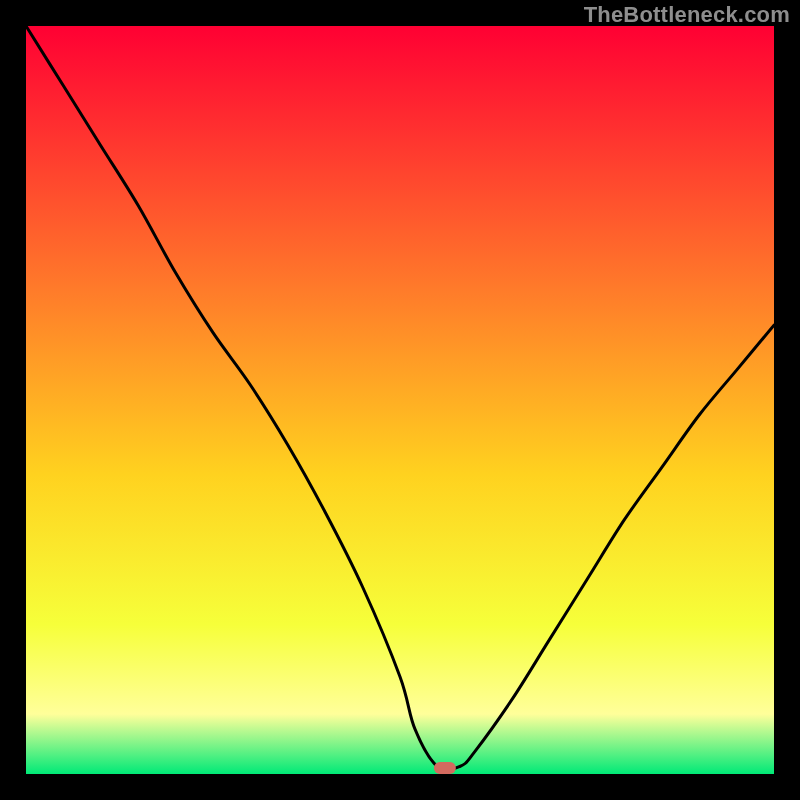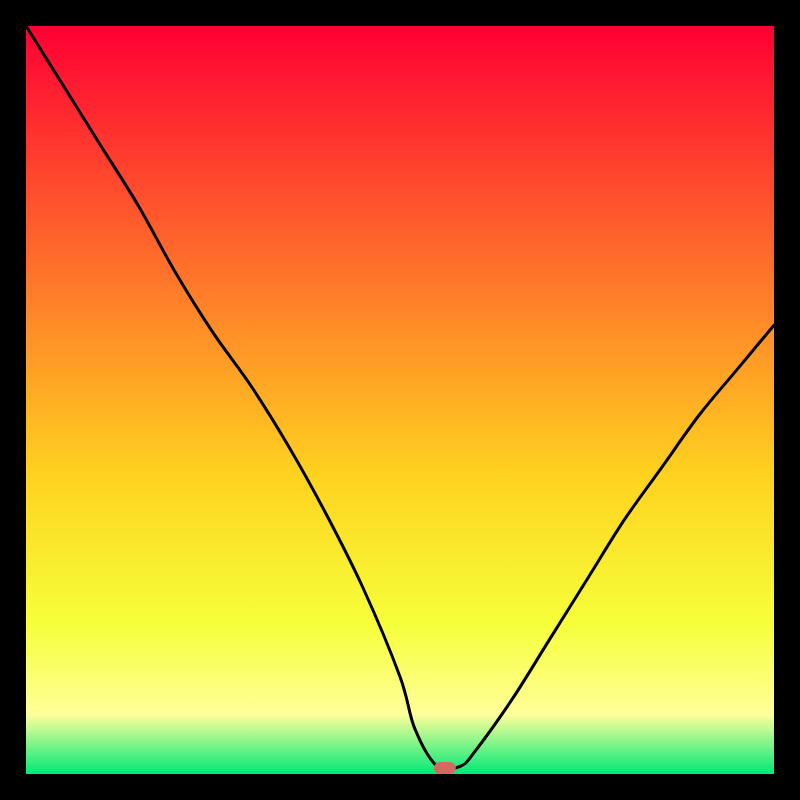--- a/index.html
+++ b/index.html
@@ -34,20 +34,21 @@
     top: 26px;
     width: 748px;
     height: 748px;
   }
   svg { display: block; }
 </style>
 </head>
 <body>
 
 <div class="frame">
+  <div class="watermark">TheBottleneck.com</div>
 
   <div class="plot">
     <svg id="chart-svg" width="748" height="748" viewBox="0 0 748 748">
       <defs>
         <linearGradient id="bg-grad" x1="0" y1="0" x2="0" y2="1">
           <stop id="g0" offset="0%" stop-color="#ff0033"></stop>
           <stop id="g1" offset="35%" stop-color="#ff7a2a"></stop>
           <stop id="g2" offset="60%" stop-color="#ffd21f"></stop>
           <stop id="g3" offset="80%" stop-color="#f6ff3a"></stop>
           <stop id="g4" offset="92%" stop-color="#ffff9a"></stop>

